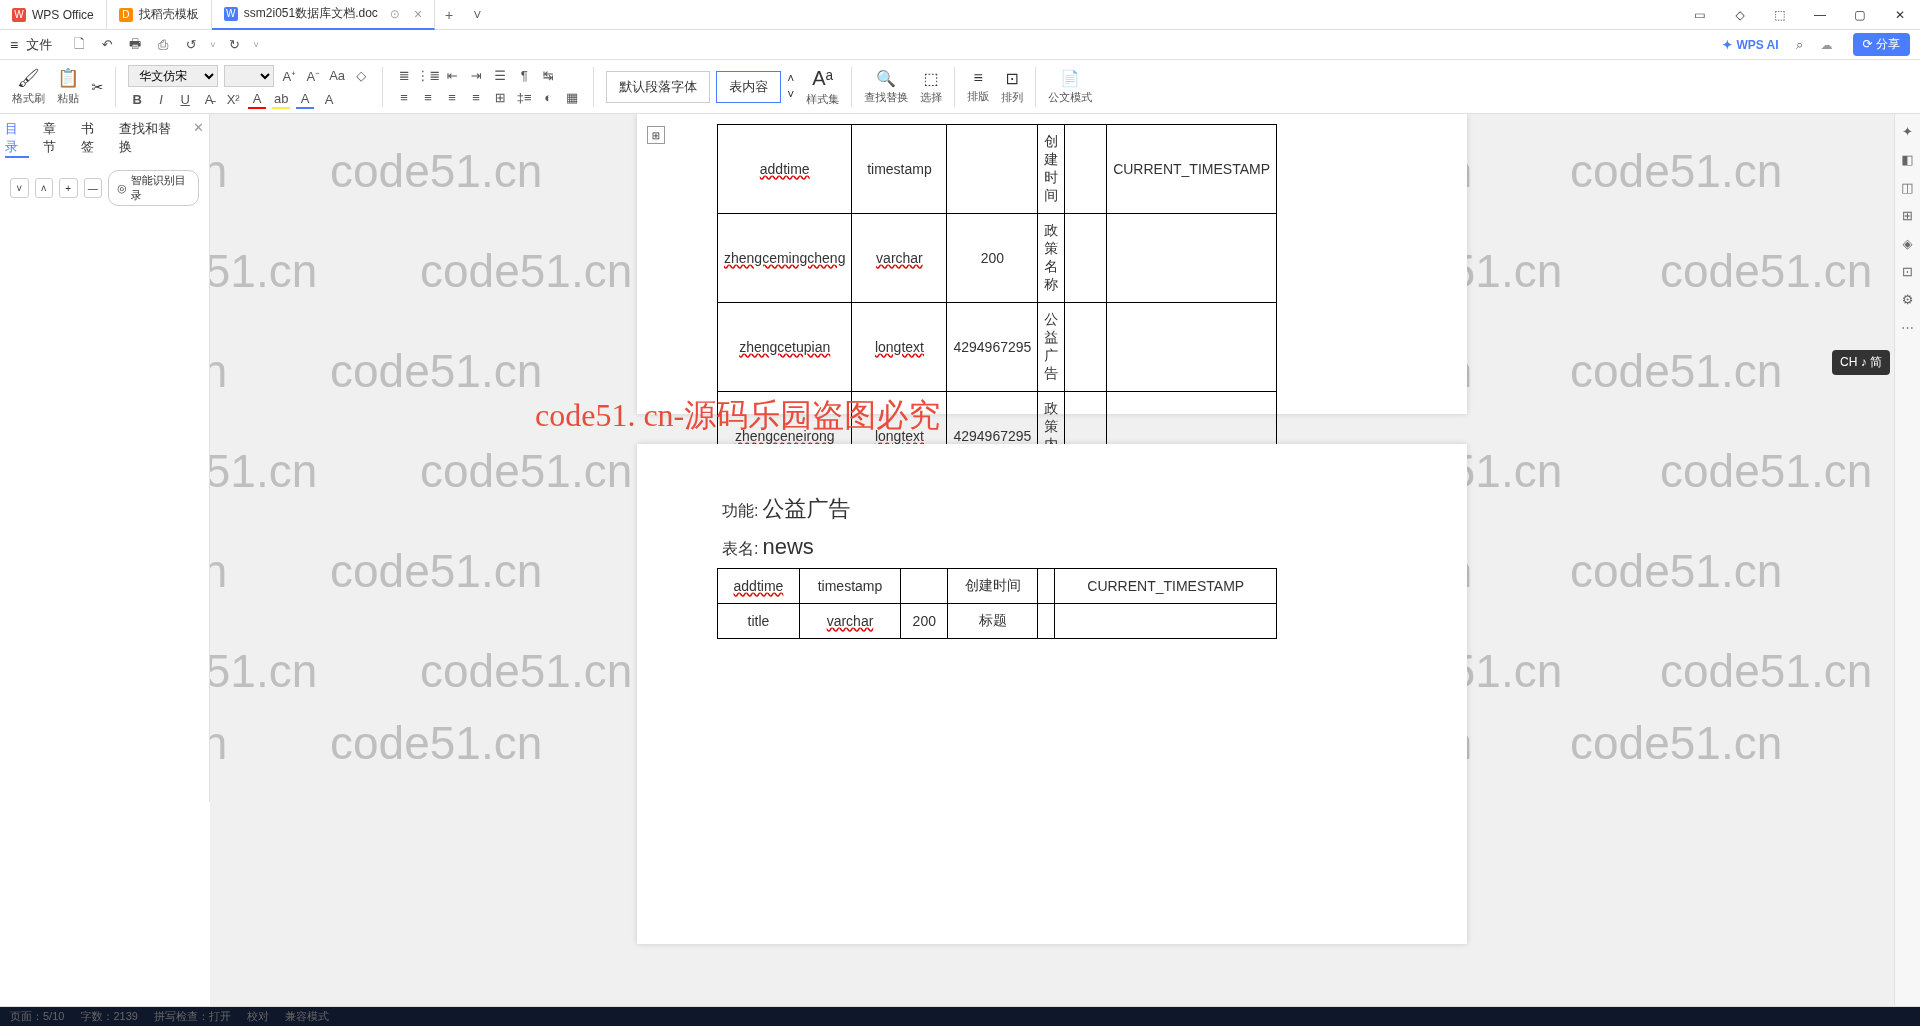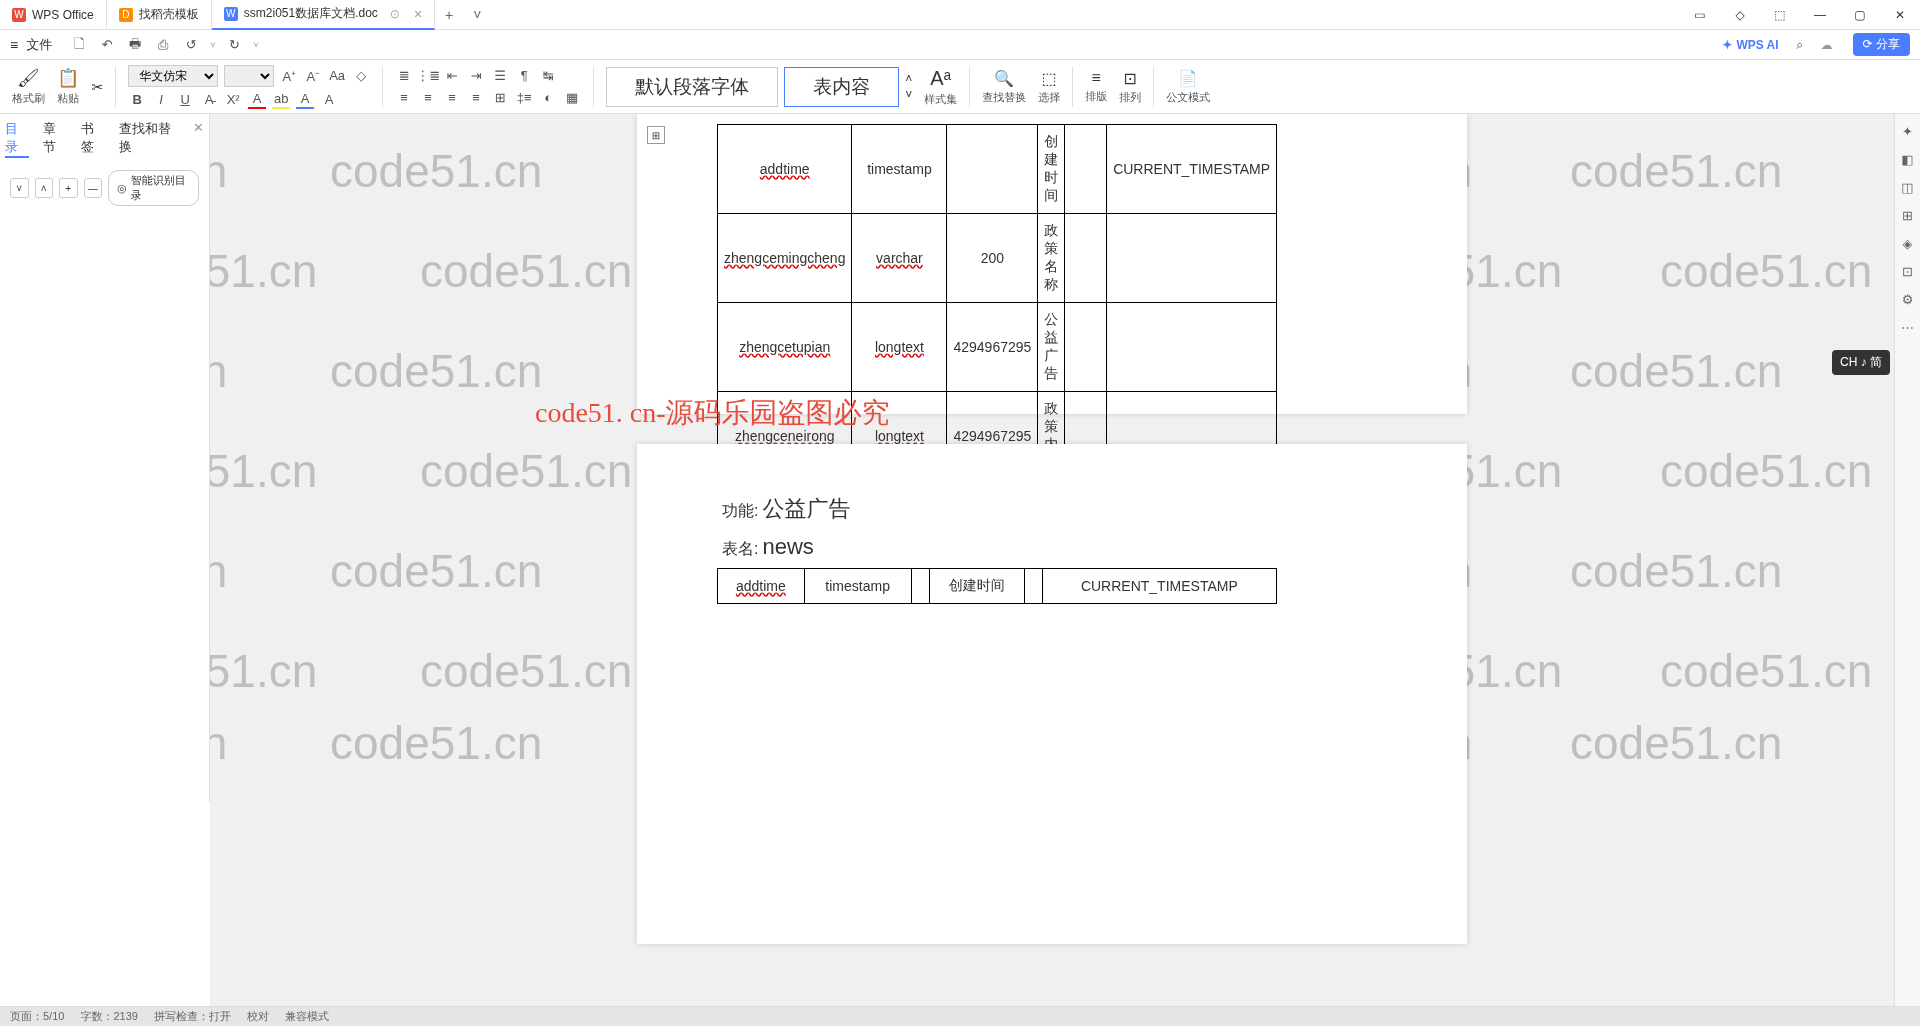--- a/index.html
+++ b/index.html
@@ -27,46 +27,46 @@
 .menu-tab.orange{color:#ff8c00}
 .menu-right{margin-left:auto;display:flex;align-items:center;gap:12px}
 .wps-ai{display:flex;align-items:center;gap:4px;color:#4a7dff;font-weight:bold}
 .share-btn{background:#4a7dff;color:#fff;padding:3px 10px;border-radius:4px;font-size:12px}
 .ribbon{height:54px;display:flex;align-items:center;padding:0 12px;border-bottom:1px solid #e0e0e0;gap:12px}
 .ribbon-group{display:flex;flex-direction:column;align-items:center;gap:2px}
 .ribbon-label{font-size:11px;color:#555}
 .ribbon-row{display:flex;align-items:center;gap:6px}
 .font-select{height:22px;border:1px solid #ccc;padding:0 6px;font-size:12px;min-width:90px}
 .size-select{height:22px;border:1px solid #ccc;padding:0 16px;font-size:12px;width:50px}
-.style-block{border:1px solid #ccc;padding:6px 28px;font-size:19px;font-family:SimSun}
+.style-block{border:1px solid #ccc;padding:6px 12px;font-size:13px;font-family:SimSun}
 .sidebar{position:absolute;left:0;top:114px;width:210px;height:688px;background:#fff;border-right:1px solid #e0e0e0}
 .sidebar-tabs{display:flex;gap:14px;padding:6px 5px;font-size:13px}
 .sidebar-tab.active{color:#4a7dff;border-bottom:2px solid #4a7dff}
 .sidebar-close{margin-left:auto;color:#999}
 .sidebar-controls{display:flex;gap:6px;padding:6px 10px;align-items:center}
 .sb-btn{width:20px;height:20px;border:1px solid #ccc;border-radius:3px;display:flex;align-items:center;justify-content:center;font-size:10px}
 .smart-outline{margin-left:auto;border:1px solid #ccc;border-radius:10px;padding:2px 8px;font-size:11px;display:flex;align-items:center;gap:4px}
 .document-area{position:absolute;left:210px;top:114px;right:26px;bottom:20px;background:#f0f0f0;overflow:hidden}
 .page{position:absolute;left:50%;transform:translateX(-50%);width:830px;background:#fff;box-shadow:0 0 6px rgba(0,0,0,0.15)}
 .page-top{top:0;height:300px;padding:10px 50px}
 .page-bottom{top:330px;min-height:500px;padding:40px 50px}
 .dtable{border-collapse:collapse;width:560px;margin-left:30px;font-family:SimSun;font-size:14px}
 .dtable td{border:1px solid #000;padding:8px 6px;text-align:center;vertical-align:middle}
 .underline{text-decoration:underline;text-decoration-color:#d00;text-decoration-style:wavy}
 .cell-narrow{width:50px}
 .cell-med{width:100px}
 .watermark{position:absolute;font-size:46px;color:#666;opacity:0.35;pointer-events:none;white-space:nowrap;font-family:Arial}
-.redtext{position:absolute;font-size:28px;color:#e74c3c;font-family:SimSun;z-index:10}
+.redtext{position:absolute;font-size:32px;color:#e74c3c;font-family:SimSun;z-index:10}
 .table-icon{position:absolute;left:10px;top:12px;width:18px;height:18px;border:1px solid #999;display:flex;align-items:center;justify-content:center;font-size:10px}
 .table-label{font-family:SimSun;font-size:16px;margin-left:35px;margin-bottom:8px;margin-top:10px}
 .table-label span{font-size:22px}
 .right-sidebar{position:absolute;right:0;top:114px;width:26px;bottom:20px;background:#f7f7f7;border-left:1px solid #e0e0e0;display:flex;flex-direction:column;align-items:center;gap:10px;padding-top:8px}
 .rs-icon{width:18px;height:18px;color:#666;font-size:13px;display:flex;align-items:center;justify-content:center}
 .ime-badge{position:absolute;right:30px;top:350px;background:#333;color:#fff;padding:4px 8px;border-radius:4px;font-size:12px}
-.statusbar{position:absolute;bottom:0;left:0;right:0;height:20px;background:#e5e5e5;border-top:1px solid #ddd;display:flex;align-items:center;padding:0 10px;font-size:11px;color:#666;gap:16px}
+.statusbar{position:absolute;bottom:0;left:0;right:0;height:20px;background:#0f172a;border-top:1px solid #ddd;display:flex;align-items:center;padding:0 10px;font-size:11px;color:#666;gap:16px}
 .cloud-icon{color:#999;margin-right:8px}
 </style>
 </head>
 <body>
 
 <div class="titlebar">
   <div class="tab">
     <span class="tab-icon red">W</span>
     <span>WPS Office</span>
   </div>
@@ -331,20 +331,28 @@
     <table class="dtable">
       <tbody>
       <tr>
             <td><span class="underline">addtime</span></td>
             <td>timestamp</td>
             <td></td>
             <td>创建时间</td>
             <td></td>
             <td>CURRENT_TIMESTAMP</td>
           </tr>
+      <tr>
+            <td>title</td>
+            <td><span class="underline">varchar</span></td>
+            <td>200</td>
+            <td>标题</td>
+            <td></td>
+            <td></td>
+          </tr>
     </tbody>
       </table>
   </div>
 </div>
 
 <div class="right-sidebar">
   <span class="rs-icon">✦</span>
   <span class="rs-icon">◧</span>
   <span class="rs-icon">◫</span>
   <span class="rs-icon">⊞</span>

